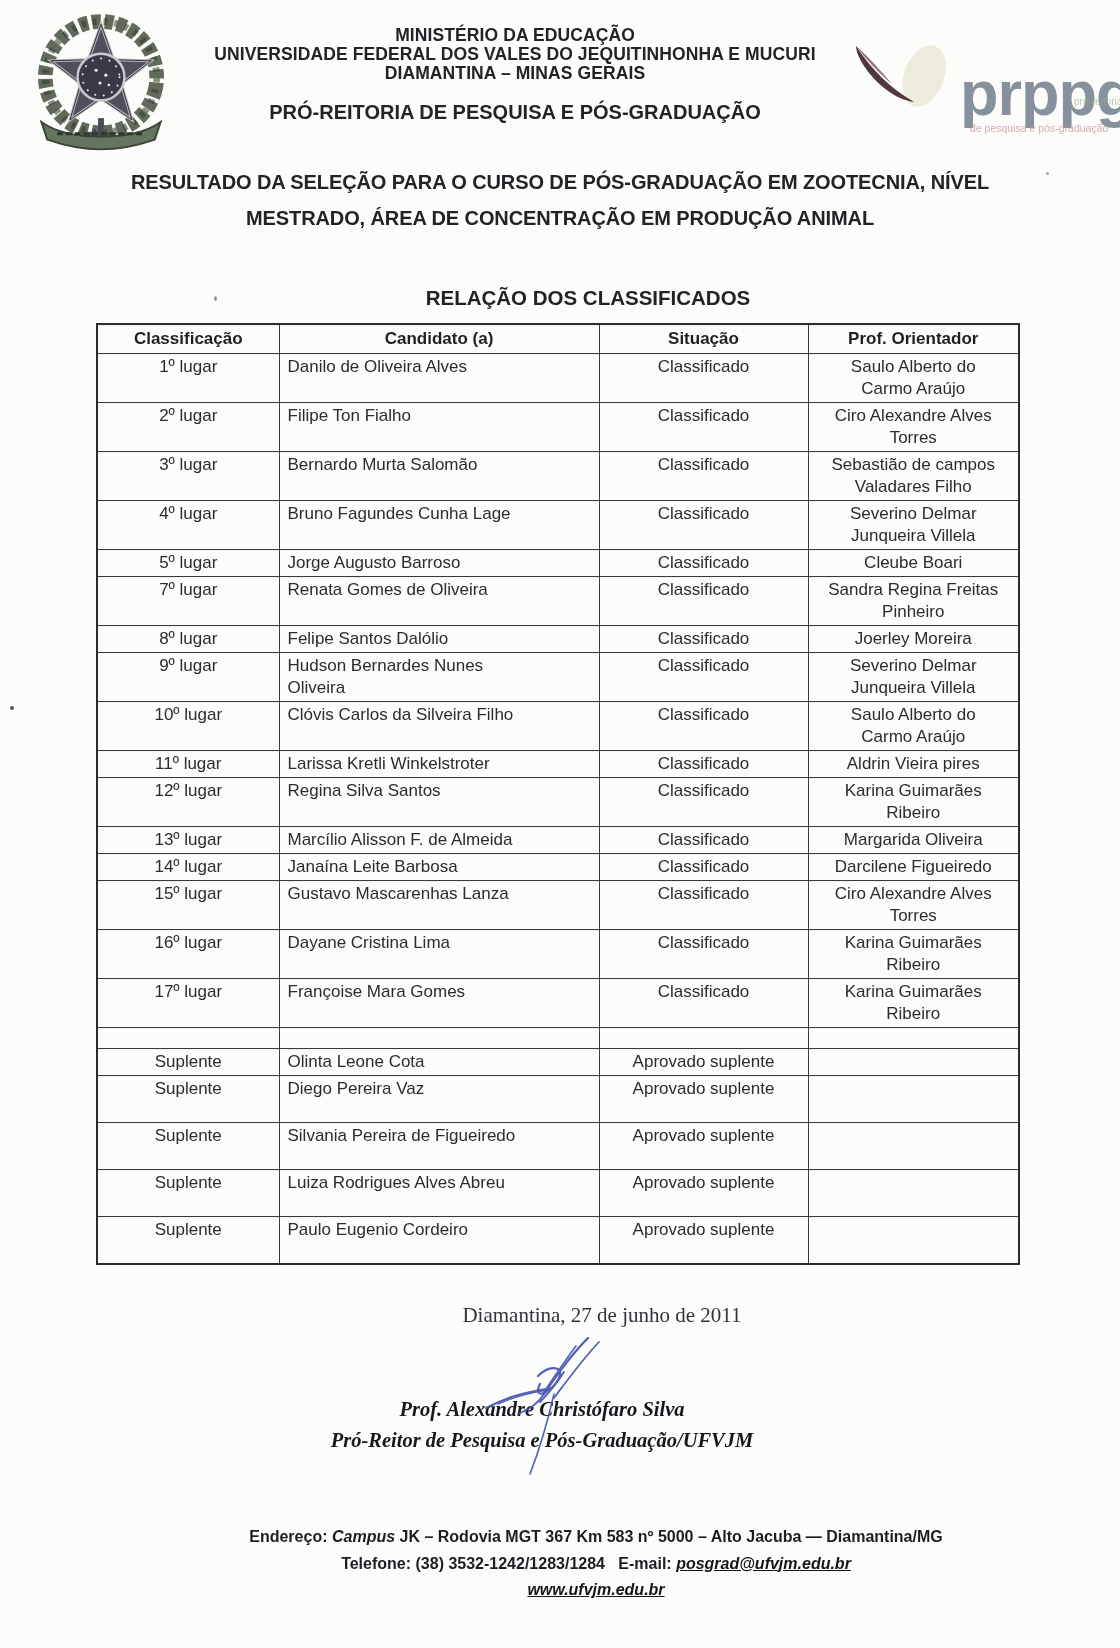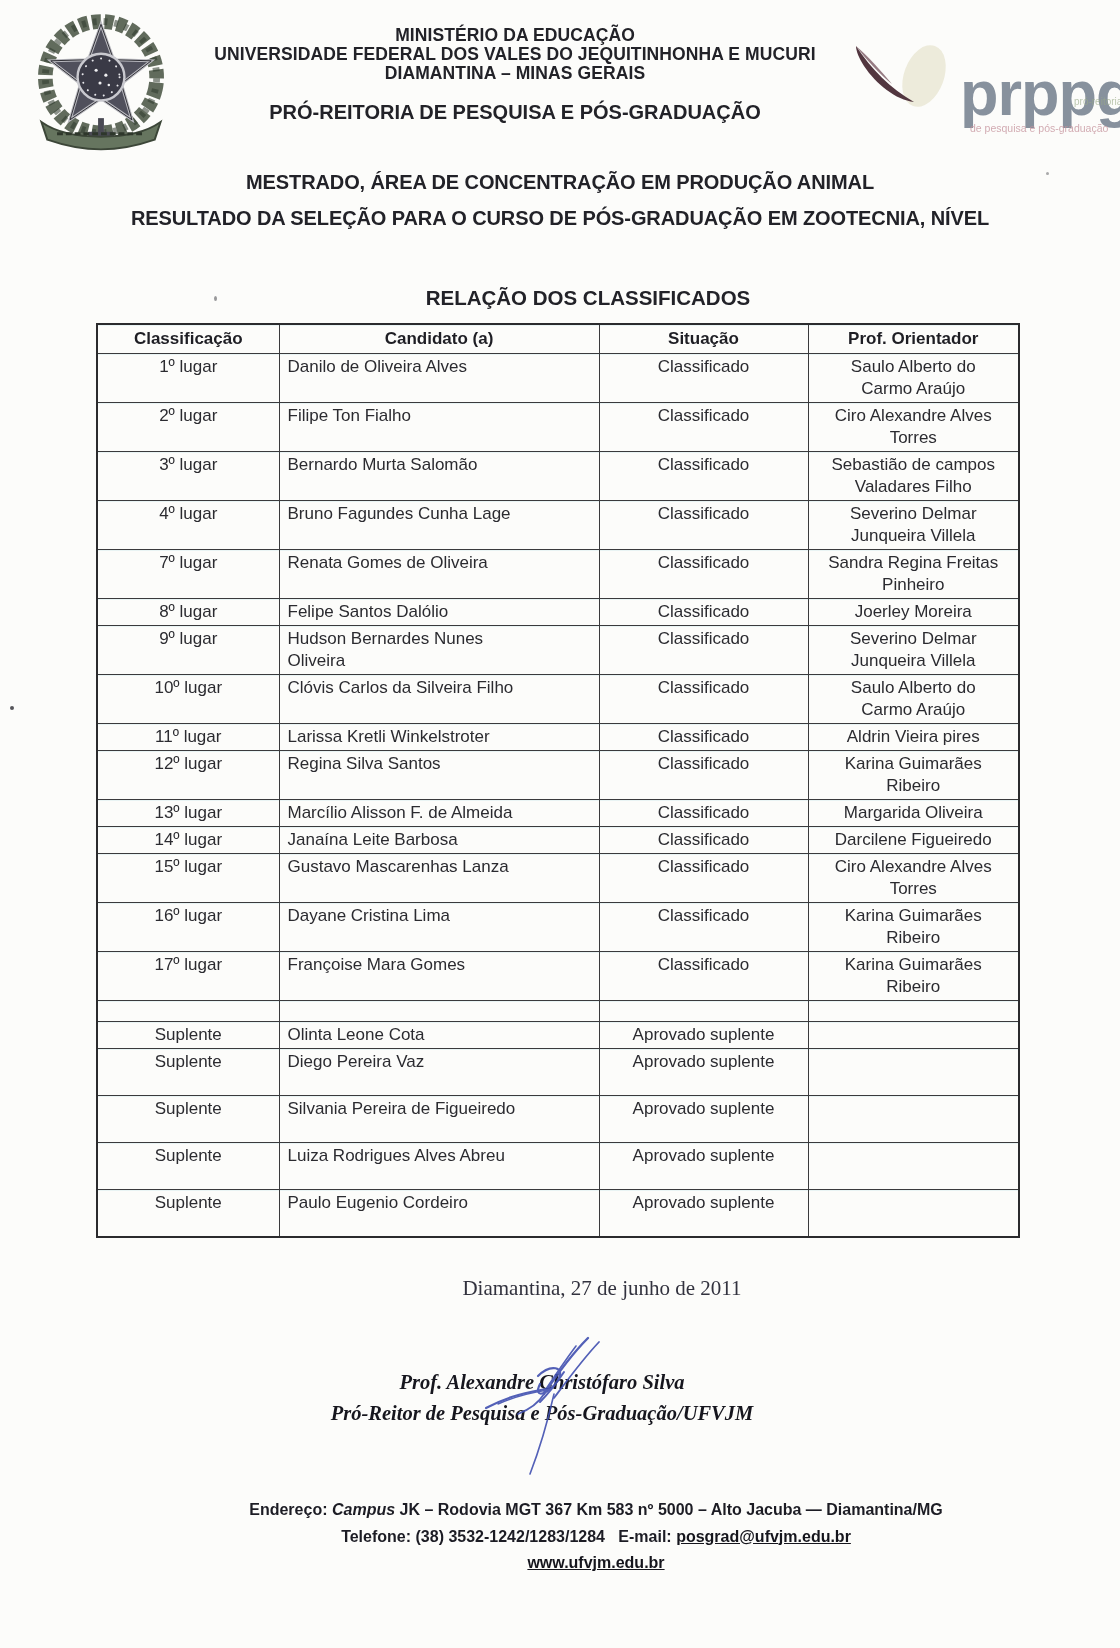--- a/index.html
+++ b/index.html
@@ -49,21 +49,21 @@
   td.col-center{text-align:center;}
   td.col-left{text-align:left;padding-left:10px;}
   tr.row-tall td{padding-bottom:22px;}
   tr.row-spacer td{height:20px;padding:0;}
   
   .date-line{margin-top:38px;text-align:center;font-family:"Liberation Serif",serif;font-size:21px;color:#32323e;transform:translateX(42px);}
   .sig-block{margin-top:66px;text-align:center;font-family:"Liberation Serif",serif;font-weight:bold;font-style:italic;font-size:20.5px;line-height:31px;color:#16161e;transform:translateX(-18px);}
   .sig-scribble{position:absolute;left:468px;top:1332px;width:160px;height:150px;z-index:3;pointer-events:none;}
   
   .footer{margin-top:68px;text-align:center;font-weight:bold;font-size:16px;line-height:26.5px;color:#1c1c24;transform:translateX(36px);}
-  .footer a{color:#15151c;}
+  .footer a{color:#15151c;font-style:italic;}
   .footer .it{font-style:italic;}
   .speck{position:absolute;background:#55555a;border-radius:50%;}
 </style>
 </head>
 <body>
 
 <div class="page">
 
   <div class="header">
 
@@ -104,22 +104,22 @@
         <path d="M4,12 C20,36 38,54 62,68 C44,66 24,50 12,32 C7,24 4,17 4,12 Z" fill="#52363f"></path>
         <path d="M4,12 C16,22 28,36 40,50 C30,42 14,26 4,12 Z" fill="#6b4450" opacity="0.7"></path>
       </svg>
       <span class="prppg-word">prppg</span>
       <span class="prppg-tag1">pró-reitoria</span>
       <span class="prppg-tag2">de pesquisa e pós-graduação</span>
     </div>
   </div>
 
   <div class="doc-title">
+    <div>RESULTADO DA SELEÇÃO PARA O CURSO DE PÓS-GRADUAÇÃO EM ZOOTECNIA, NÍVEL</div>
     <div>MESTRADO, ÁREA DE CONCENTRAÇÃO EM PRODUÇÃO ANIMAL</div>
-    <div>RESULTADO DA SELEÇÃO PARA O CURSO DE PÓS-GRADUAÇÃO EM ZOOTECNIA, NÍVEL</div>
   </div>
 
   <div class="section-title">RELAÇÃO DOS CLASSIFICADOS</div>
 
   <table class="results">
     <colgroup>
       <col style="width:182px">
         <col style="width:320px">
         <col style="width:209px">
         <col style="width:211px">
@@ -155,20 +155,26 @@
 Valadares Filho</td>
         </tr>
         <tr>
           <td class="col-center">4º lugar</td>
           <td class="col-left">Bruno Fagundes Cunha Lage</td>
           <td class="col-center">Classificado</td>
           <td class="col-center">Severino Delmar
 Junqueira Villela</td>
         </tr>
         <tr>
+          <td class="col-center">5º lugar</td>
+          <td class="col-left">Jorge Augusto Barroso</td>
+          <td class="col-center">Classificado</td>
+          <td class="col-center">Cleube Boari</td>
+        </tr>
+        <tr>
           <td class="col-center">7º lugar</td>
           <td class="col-left">Renata Gomes de Oliveira</td>
           <td class="col-center">Classificado</td>
           <td class="col-center">Sandra Regina Freitas
 Pinheiro</td>
         </tr>
         <tr>
           <td class="col-center">8º lugar</td>
           <td class="col-left">Felipe Santos Dalólio</td>
           <td class="col-center">Classificado</td>

